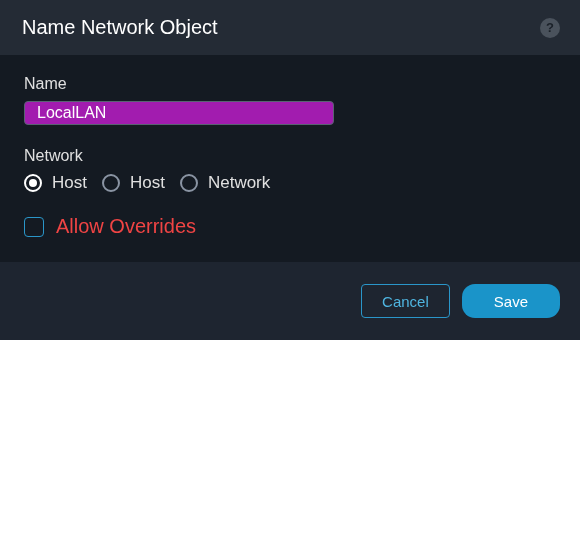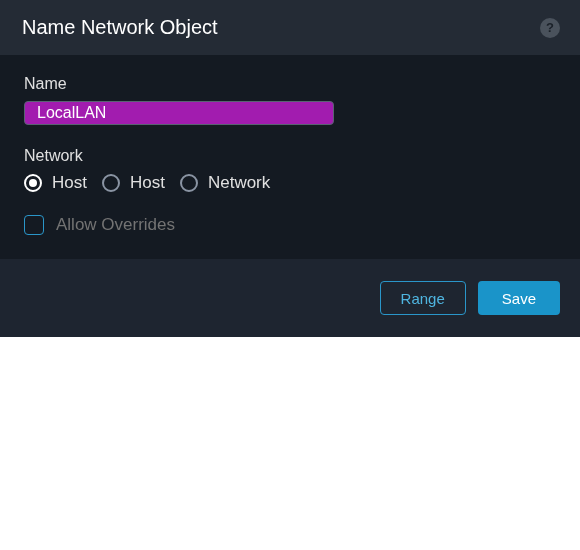--- a/index.html
+++ b/index.html
@@ -121,22 +121,22 @@
     }
     .checkbox {
       width: 20px;
       height: 20px;
       border: 1.5px solid #2a96c9;
       border-radius: 4px;
       background: transparent;
       flex-shrink: 0;
     }
     .checkbox-label {
-      font-size: 17px;
-      color: #737373;
+      font-size: 20px;
+      color: #ef4444;
     }
     .dialog-footer {
       display: flex;
       justify-content: flex-end;
       gap: 12px;
       padding: 22px 20px;
       background: #1e2530;
     }
     .btn {
       height: 34px;
@@ -148,21 +148,22 @@
       outline: none;
     }
     .btn-cancel {
       background: transparent;
       border: 1px solid #2a96c9;
       color: #4fb5e0;
     }
     .btn-save {
       background: #1a94c9;
       color: #fff;
-      padding: 0 24px;
+      padding: 0 32px;
+      border-radius: 13px;
     }
   </style>
 </head>
 <body>
 
 <div class="dialog">
 
   <div class="dialog-header">
     <div class="dialog-title">Name Network Object</div>
     <div class="help-icon">?</div>
@@ -199,17 +200,17 @@
     </div>
 
     <div class="checkbox-row">
       <div class="checkbox"></div>
       <span class="checkbox-label">Allow Overrides</span>
     </div>
 
   </div>
 
   <div class="dialog-footer">
-    <button class="btn btn-cancel">Range</button>
+    <button class="btn btn-cancel">Cancel</button>
     <button class="btn btn-save">Save</button>
   </div>
 
 </div>
 
 </body></html>

